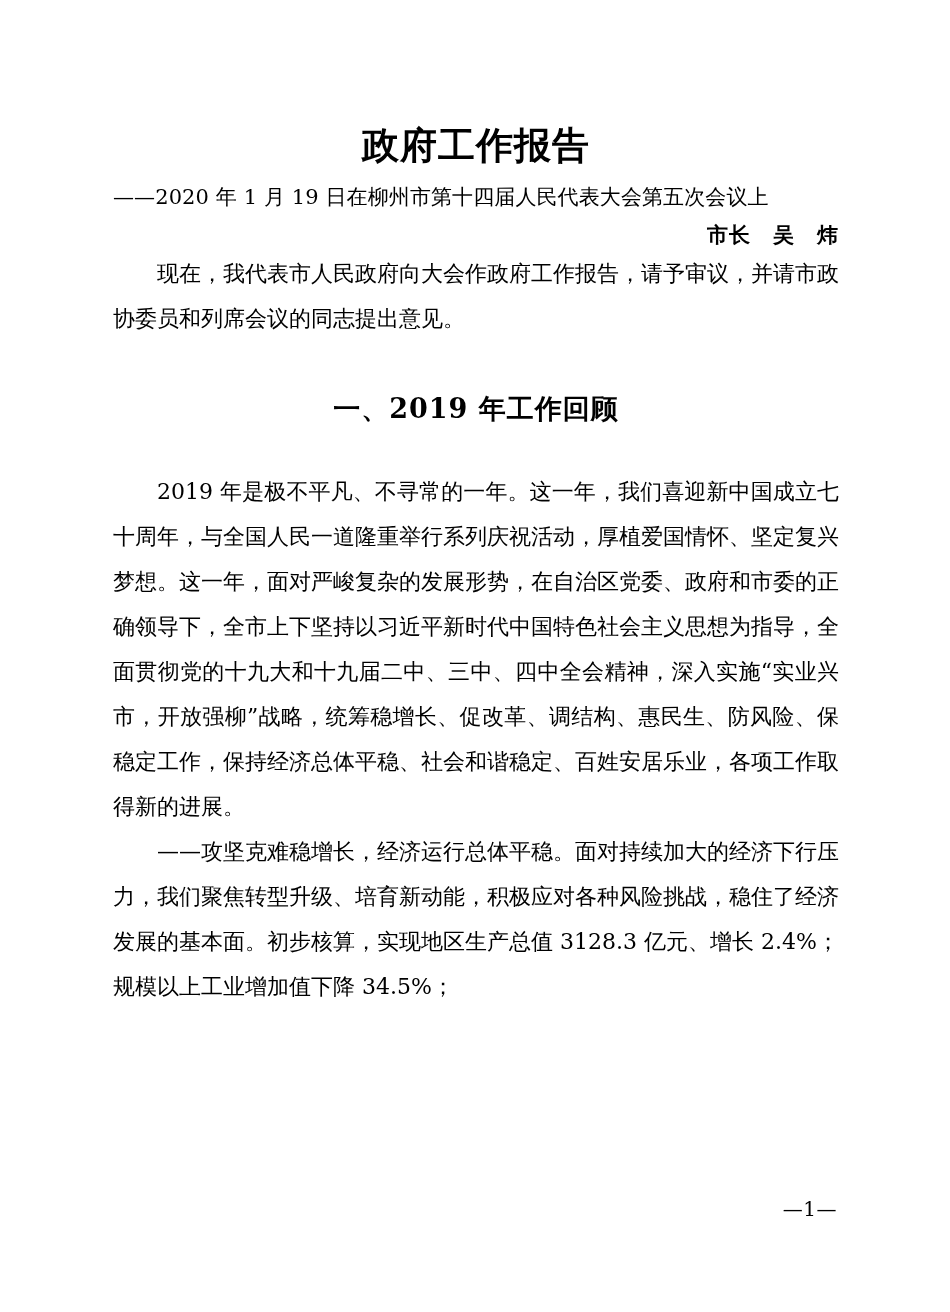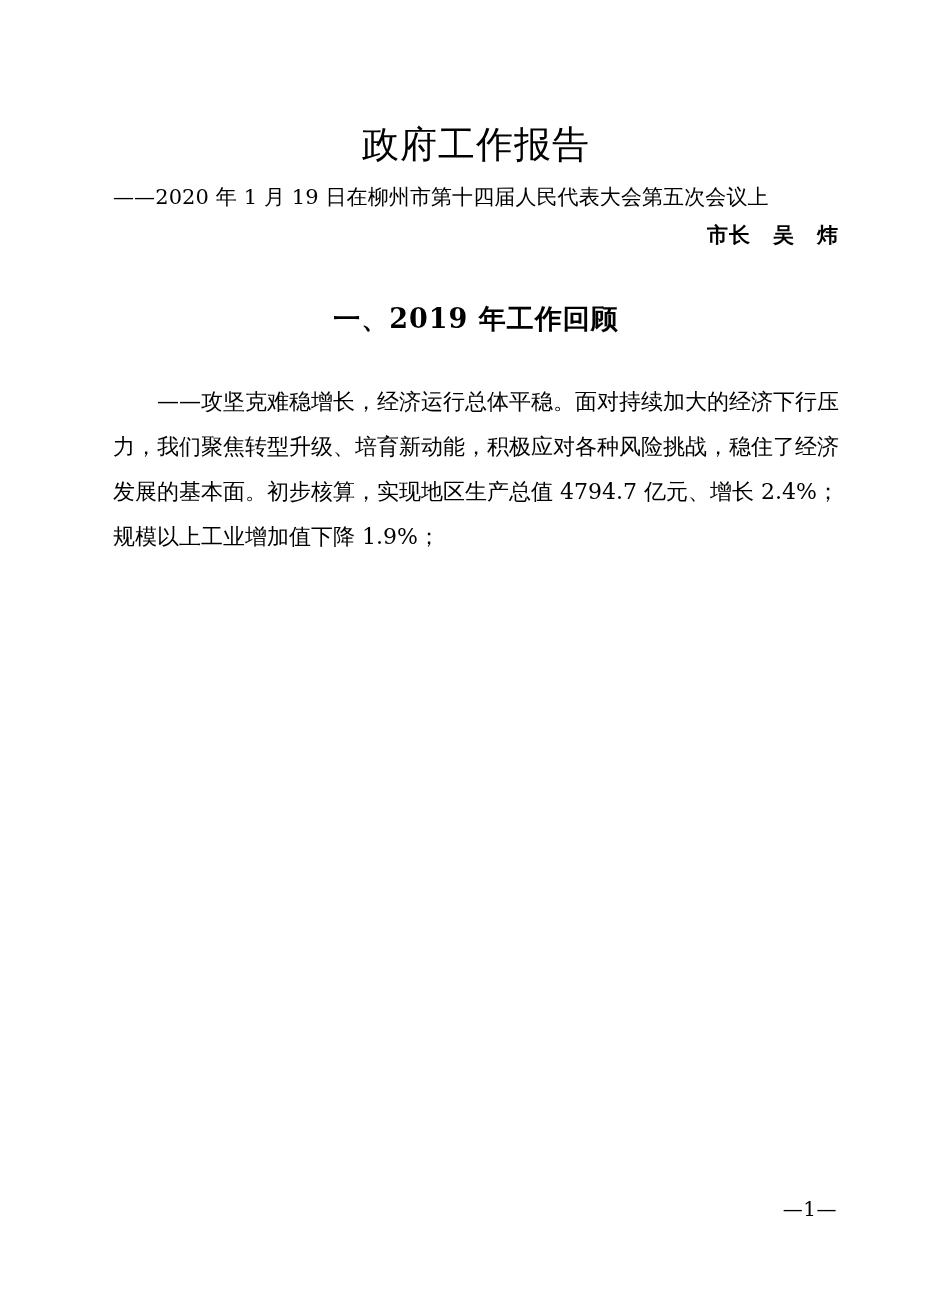--- a/index.html
+++ b/index.html
@@ -32,21 +32,21 @@
     top: 0;
     width: 726px;
   }
 
   
   .doc-title {
     margin: 0;
     padding: 0;
     text-align: center;
     font-family: "DejaVu Serif", "Liberation Serif", serif;
-    font-weight: 400;
+    font-weight: 700;
     font-size: 37px;
     line-height: 46px;
     letter-spacing: 1px;
     padding-top: 122px;
   }
 
   .doc-subtitle {
     text-align: left;
     font-size: 21px;
     line-height: 34px;
@@ -117,24 +117,26 @@
 <div class="page">
   <div class="content">
 
     <h1 class="doc-title">政府工作报告</h1>
 
     <div class="doc-subtitle">——2020 年 1 月 19 日在柳州市第十四届人民代表大会第五次会议上</div>
 
     <div class="doc-byline">市长　吴　炜</div>
 
 
+    <p class="para para-lead">现在，我代表市人民政府向大会作政府工作报告，请予审议，并请市政协委员和列席会议的同志提出意见。</p>
 
     <div class="section-heading">一、2019 年工作回顾</div>
 
     <div class="gap-after-heading"></div>
 
+    <p class="para">2019 年是极不平凡、不寻常的一年。这一年，我们喜迎新中国成立七十周年，与全国人民一道隆重举行系列庆祝活动，厚植爱国情怀、坚定复兴梦想。这一年，面对严峻复杂的发展形势，在自治区党委、政府和市委的正确领导下，全市上下坚持以习近平新时代中国特色社会主义思想为指导，全面贯彻党的十九大和十九届二中、三中、四中全会精神，深入实施“实业兴市，开放强柳”战略，统筹稳增长、促改革、调结构、惠民生、防风险、保稳定工作，保持经济总体平稳、社会和谐稳定、百姓安居乐业，各项工作取得新的进展。</p>
 
-    <p class="para">——攻坚克难稳增长，经济运行总体平稳。面对持续加大的经济下行压力，我们聚焦转型升级、培育新动能，积极应对各种风险挑战，稳住了经济发展的基本面。初步核算，实现地区生产总值 4794.7 亿元、增长 2.4%；规模以上工业增加值下降 1.9%；</p>
+    <p class="para">——攻坚克难稳增长，经济运行总体平稳。面对持续加大的经济下行压力，我们聚焦转型升级、培育新动能，积极应对各种风险挑战，稳住了经济发展的基本面。初步核算，实现地区生产总值 3128.3 亿元、增长 2.4%；规模以上工业增加值下降 34.5%；</p>
 
   </div>
 
   <div class="page-number">—1—</div>
 </div>
 
 </body></html>

